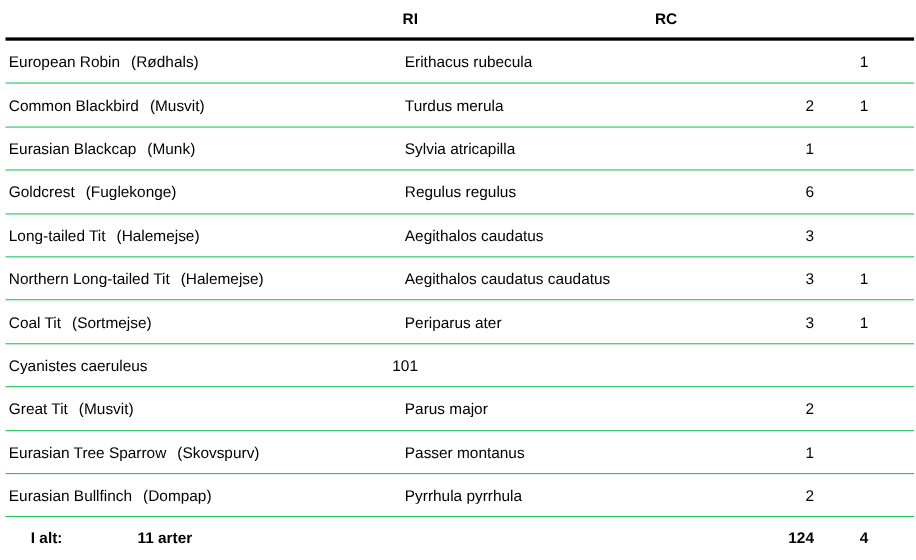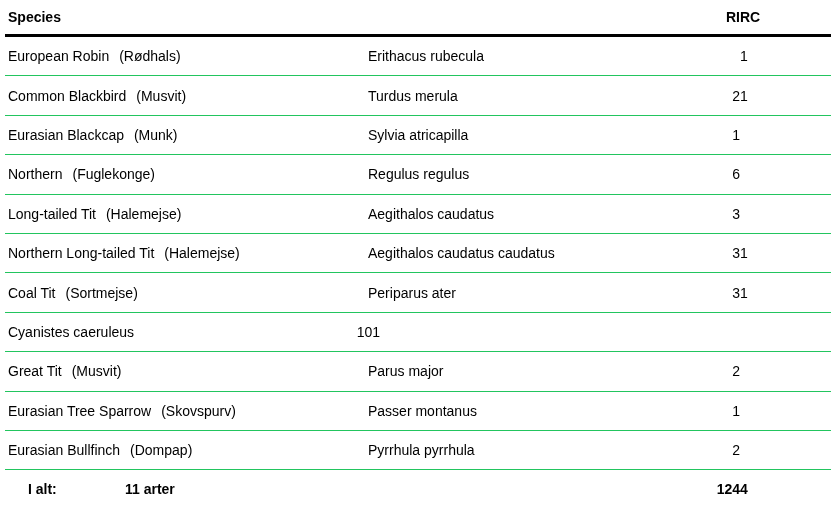--- a/index.html
+++ b/index.html
@@ -47,38 +47,37 @@
     flex: 0 0 272px;
     white-space: nowrap;
     overflow: hidden;
   }
   .col-ri {
     flex: 0 0 100px;
     text-align: right;
   }
   .col-rc {
     flex: 1 1 auto;
-    text-align: left;
+    text-align: center;
   }
   .danish {
     margin-left: 10px;
   }
   .total-label {
     display: inline-block;
     width: 97px;
     padding-left: 20px;
   }
 </style>
 </head>
 <body>
 
 <div class="table">
 
   <div class="hrow">
-    <div class="col-species">Species</div>
     <div class="col-sci"></div>
     <div class="col-ri">RI</div>
     <div class="col-rc">RC</div>
   </div>
 
   <div id="rows">
   <div class="row">
     <div class="col-species">
       <span>European Robin</span><span class="danish">(Rødhals)</span>
     </div>
@@ -100,21 +99,21 @@
     <div class="col-species">
       <span>Eurasian Blackcap</span><span class="danish">(Munk)</span>
     </div>
     <div class="col-sci">Sylvia atricapilla</div>
     <div class="col-ri">1</div>
     <div class="col-rc"></div>
   </div>
 
   <div class="row">
     <div class="col-species">
-      <span>Northern</span><span class="danish">(Fuglekonge)</span>
+      <span>Goldcrest</span><span class="danish">(Fuglekonge)</span>
     </div>
     <div class="col-sci">Regulus regulus</div>
     <div class="col-ri">6</div>
     <div class="col-rc"></div>
   </div>
 
   <div class="row">
     <div class="col-species">
       <span>Long-tailed Tit</span><span class="danish">(Halemejse)</span>
     </div>

